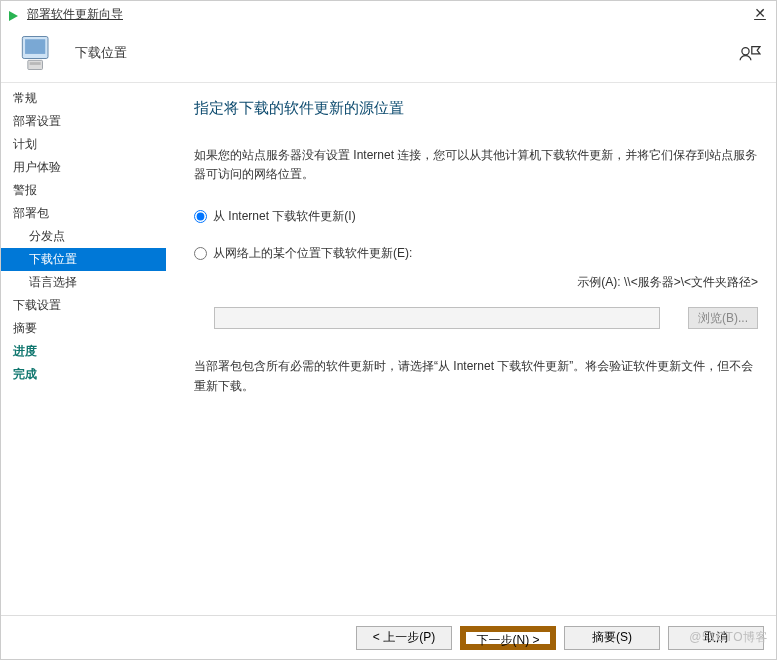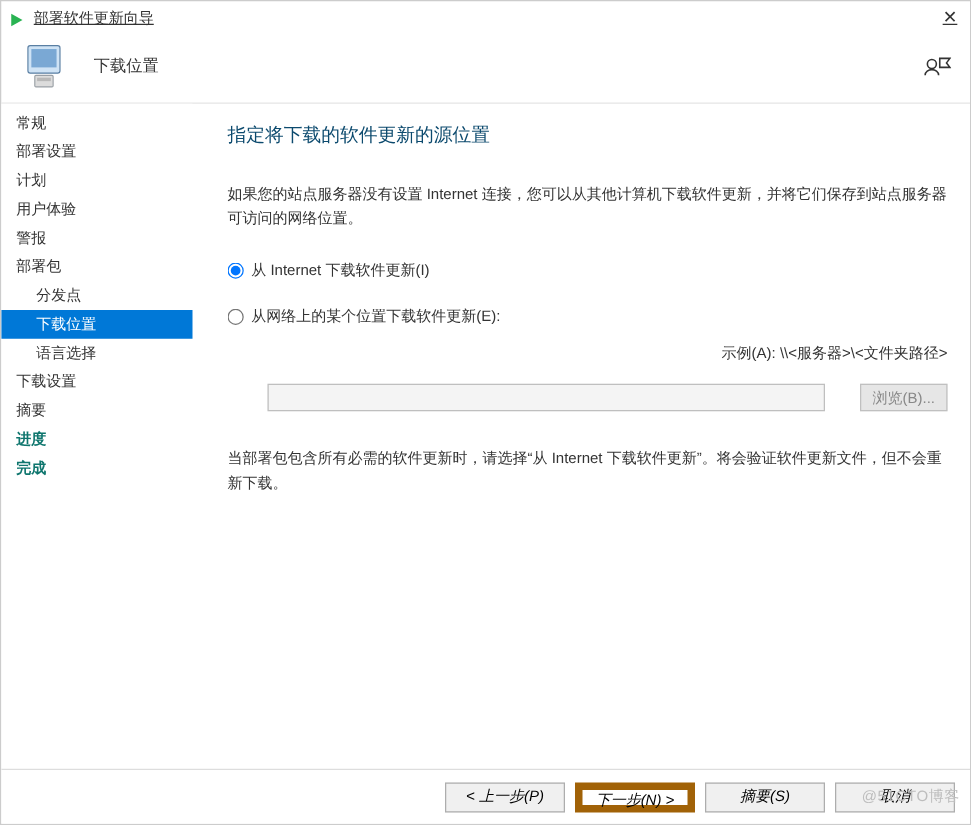--- a/index.html
+++ b/index.html
@@ -96,21 +96,21 @@
     margin: 14px 0 12px 0;
     font-size: 12px;
   }
   .radio-row input { margin: 0 6px 0 0; }
   .example-label {
     font-size: 12px;
     margin: 6px 0 16px 22px;
     text-align: right;
   }
   .pathinput {
-    margin: 4px 0 0 16px;
+    margin: 4px 0 0 4px;
     display: flex;  padding-left: 16px;
   }
   .pathinput input[type="text"] {
     width: 446px;
     height: 22px;
     border: 1px solid #bfbfbf;
     background: #f4f4f4;
     padding: 0 4px;
     font-size: 12px;
   }
@@ -140,21 +140,20 @@
     background: #fff;
   }
   .footer button {
     min-width: 96px;
     height: 24px;
     border: 1px solid #adadad;
     background: #f0f0f0;
     font-size: 12px;
     padding: 0 10px;
     cursor: default;
-    font-style: italic;
   }
   .footer button.primary {
     border: 6px solid #a16207;
     background: #fff;
   }
   .watermark {
     position: absolute;
     right: 8px; bottom: 13px;
     color: #bdbdbd;
     font-size: 12px;

